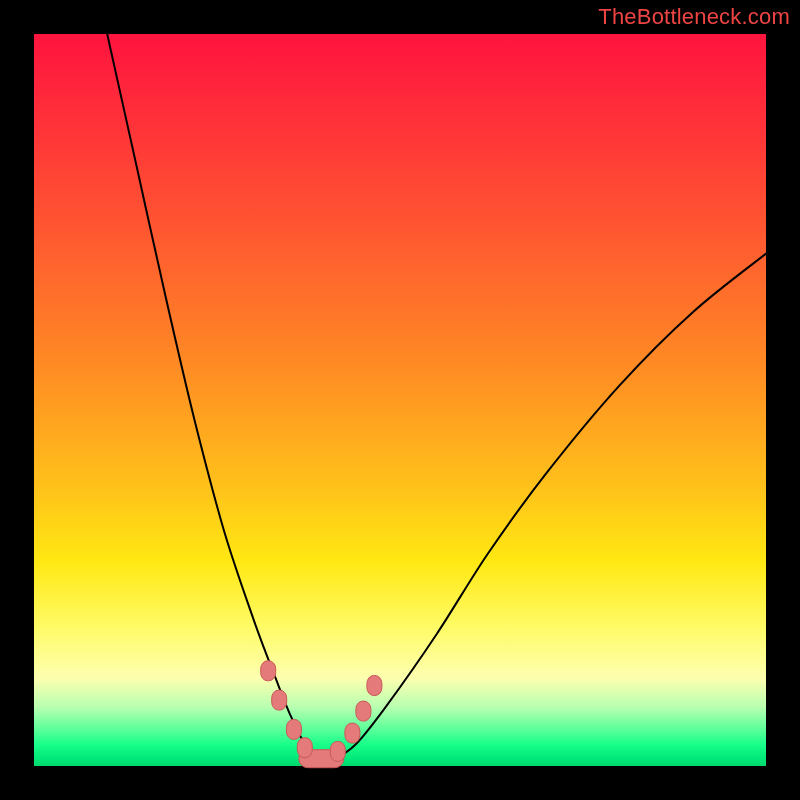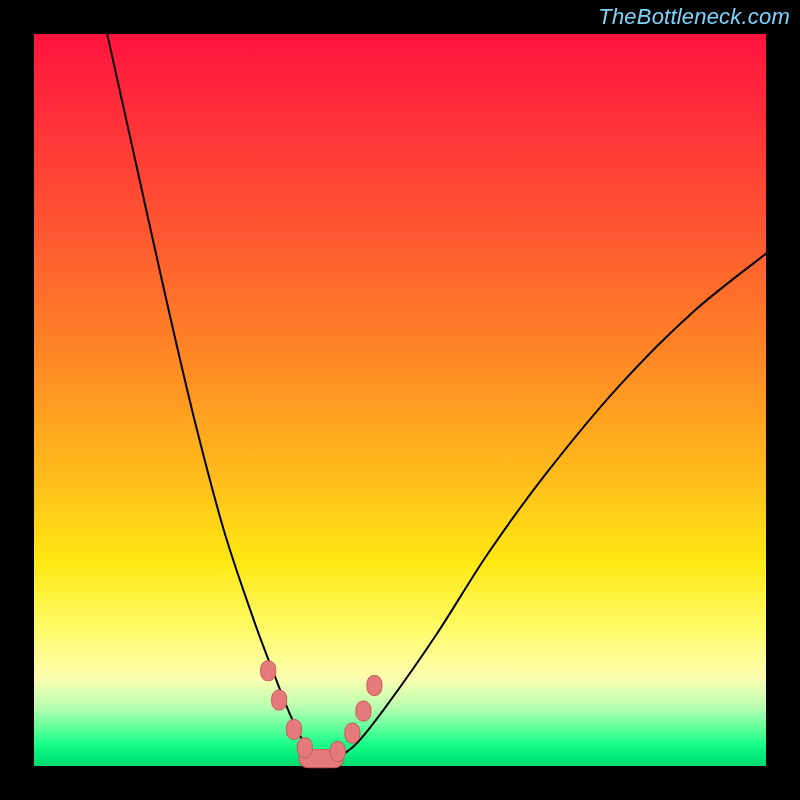--- a/index.html
+++ b/index.html
@@ -14,27 +14,26 @@
   .frame {
     position: relative;
     width: 800px;
     height: 800px;
     background: #000;
   }
   .watermark {
     position: absolute;
     top: 4px;
     right: 10px;
-    color: #7dd3fc;
+    color: #ef4444;
     font-size: 22px;
     font-weight: 500;
     letter-spacing: 0.2px;
     z-index: 20;
     user-select: none;
-    font-style: italic;
   }
   .plot-area {
     position: absolute;
     left: 34px;
     top: 34px;
     width: 732px;
     height: 732px;
     
     background: linear-gradient(
       to bottom,

